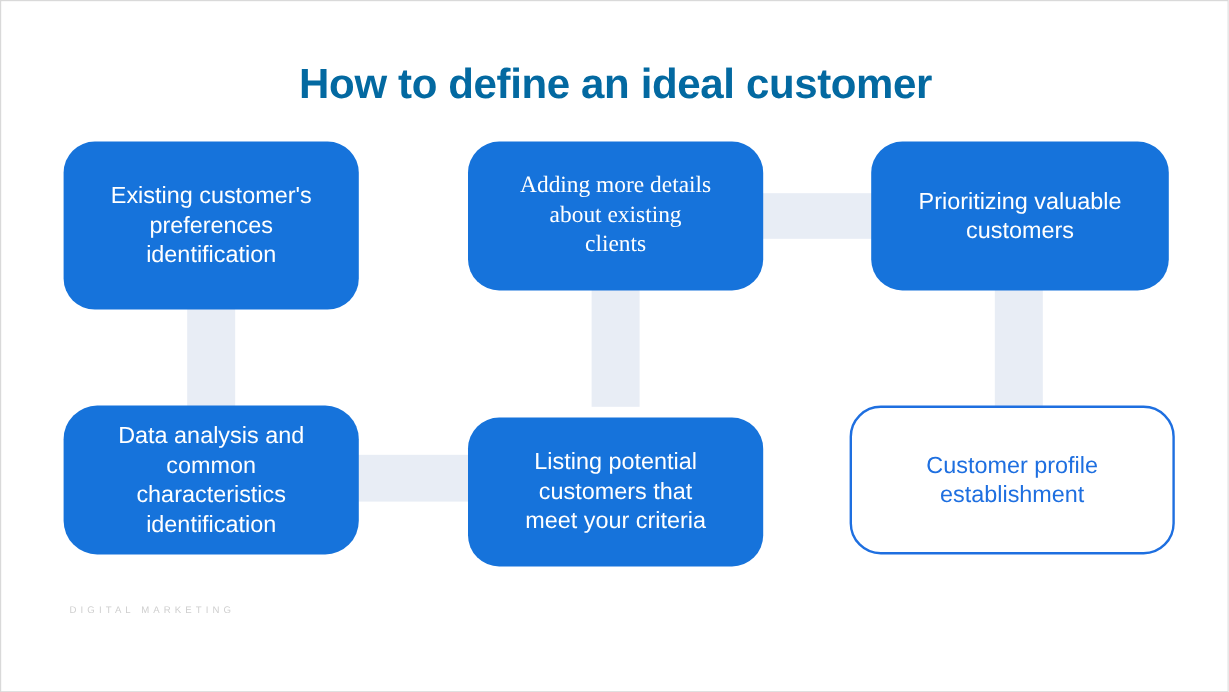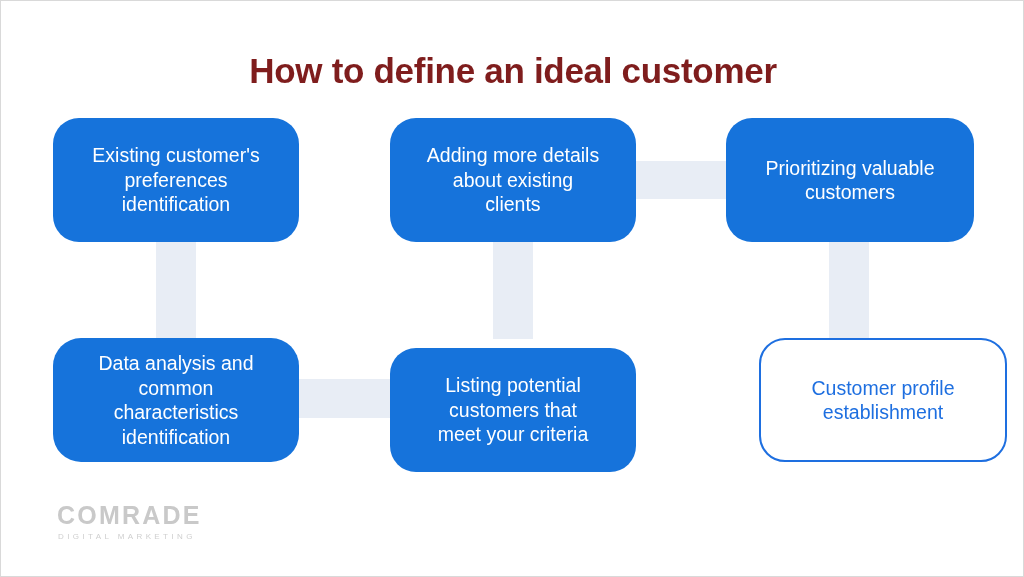--- a/index.html
+++ b/index.html
@@ -21,21 +21,21 @@
   }
 
   .title {
     position: absolute;
     left: 0;
     top: 48px;
     width: 1024px;
     text-align: center;
     font-size: 35px;
     font-weight: bold;
-    color: #7f1d1d;
+    color: #0369a1;
     letter-spacing: -0.3px;
     line-height: 44px;
   }
 
   
   .connector {
     position: absolute;
     background: #E8EDF5;
   }
   .conn-v1 { left: 155px; top: 238px; width: 40px; height: 100px; }
@@ -66,26 +66,26 @@
   .node.outlined {
     background: #ffffff;
     color: #1E6FE0;
     border: 2px solid #1E6FE0;
   }
   .node-label {
     display: block;
     white-space: pre-line;
   }
 
-  .n1 { left: 52px;  top: 117px; width: 246px; height: 124px; }
-  .n2 { left: 389px; top: 117px; width: 246px; height: 124px; }
+  .n1 { left: 52px;  top: 117px; width: 246px; height: 140px; }
+  .n2 { left: 389px; top: 117px; width: 246px; height: 124px; font-family: Liberation Serif, serif; }
   .n3 { left: 725px; top: 117px; width: 248px; height: 124px; justify-content: center; }
   .n4 { left: 52px;  top: 337px; width: 246px; height: 124px; border-radius: 28px; }
   .n5 { left: 389px; top: 347px; width: 246px; height: 124px; }
-  .n6 { left: 758px; top: 337px; width: 248px; height: 124px; }
+  .n6 { left: 707px; top: 337px; width: 271px; height: 124px; }
 
   
   .logo {
     position: absolute;
     left: 56px;
     top: 500px;
     width: 200px;
   }
   .logo-word {
     font-size: 25px;
@@ -145,17 +145,16 @@
 customers that
 meet your criteria</span>
   </div>
 
   <div class="node outlined n6">
     <span class="node-label">Customer profile
 establishment</span>
   </div>
 
   <div class="logo">
-    <div class="logo-word">COMRADE</div>
     <div class="logo-sub">DIGITAL MARKETING</div>
   </div>
 
 </div>
 
 </body></html>

